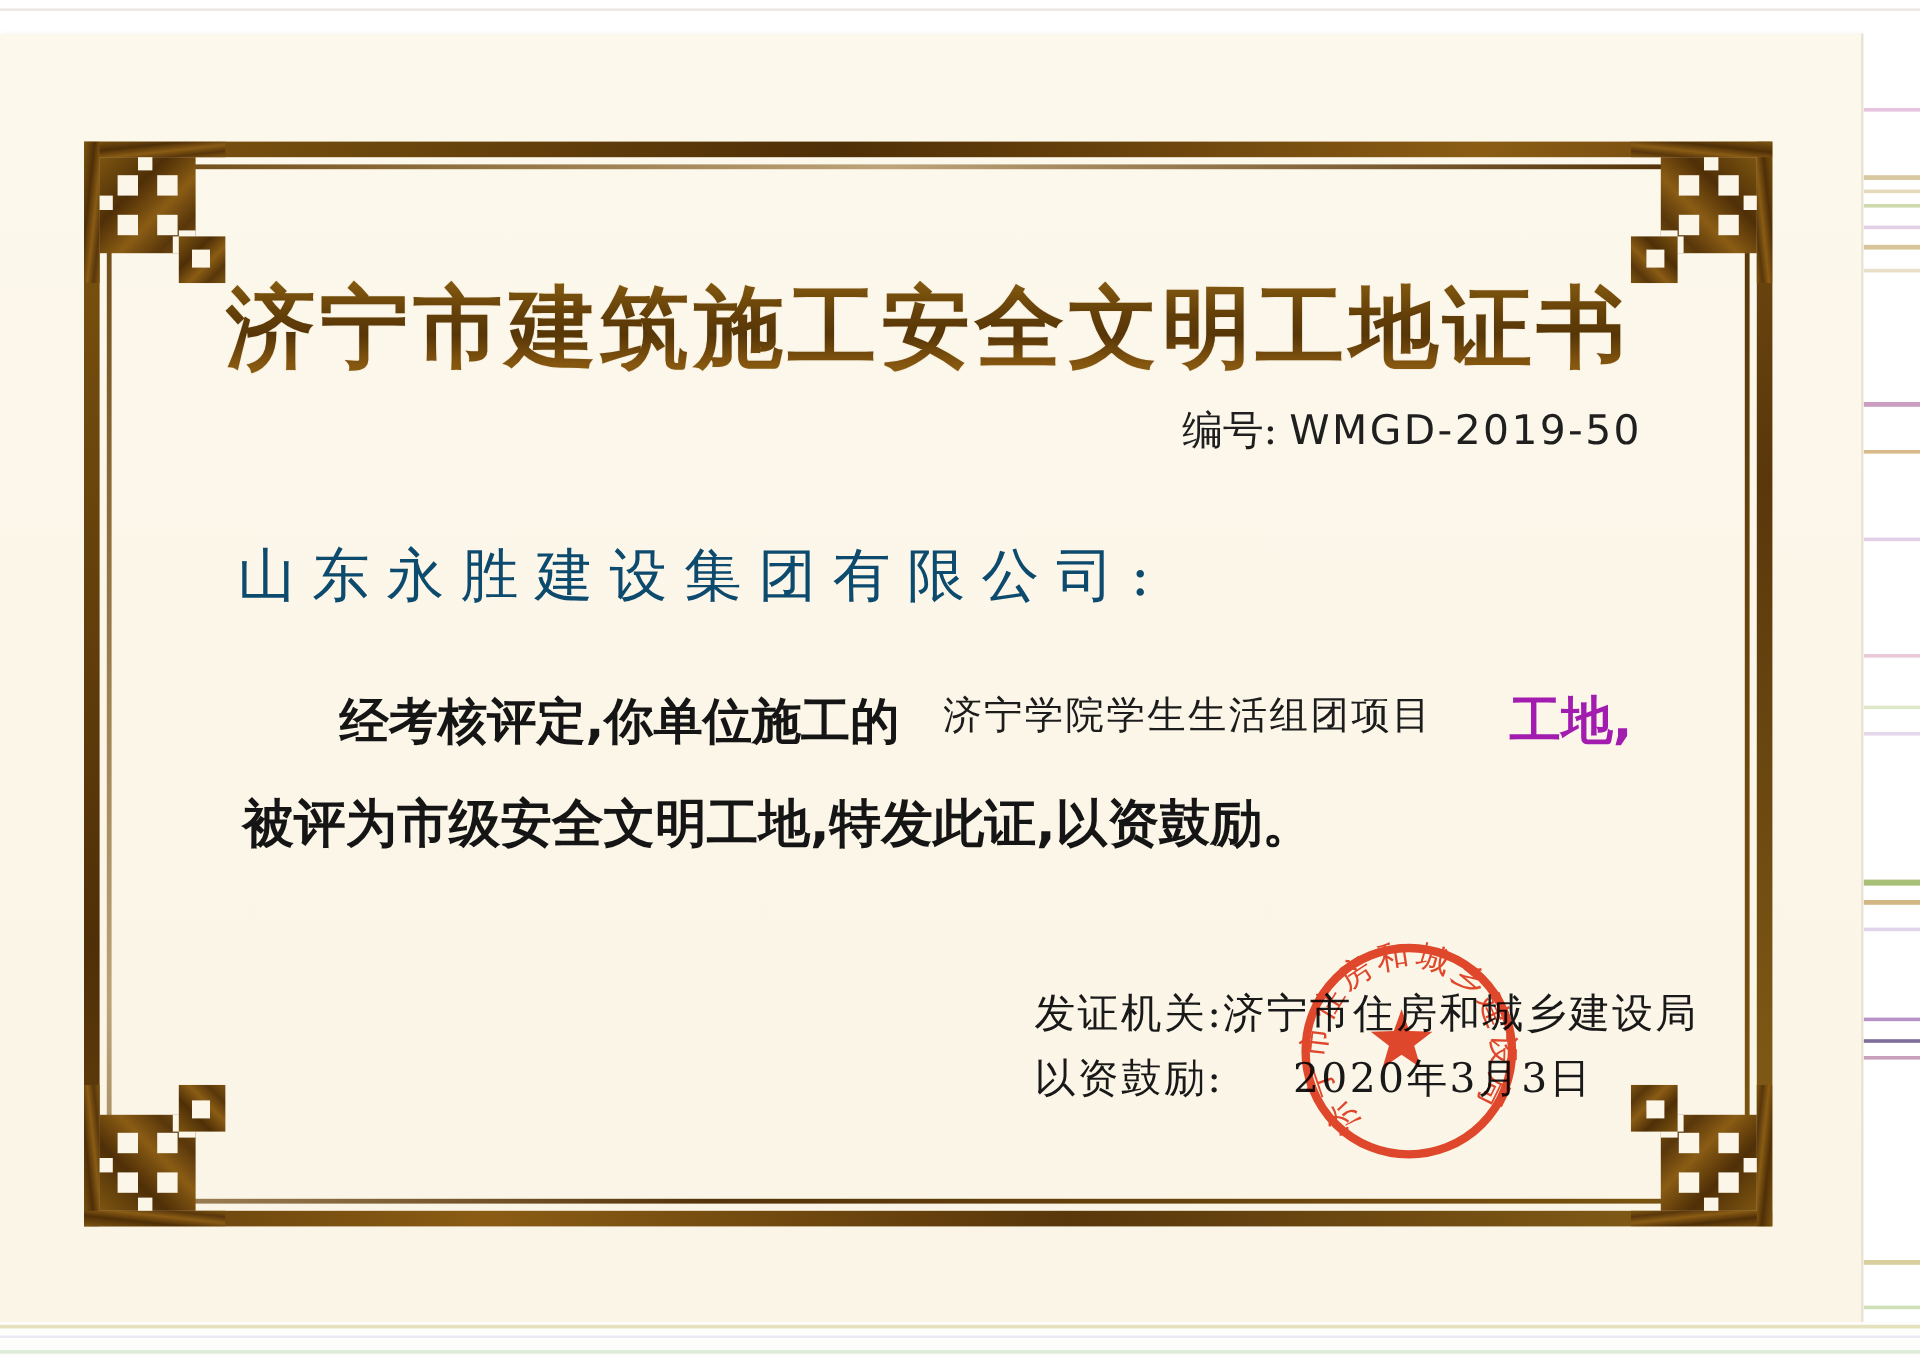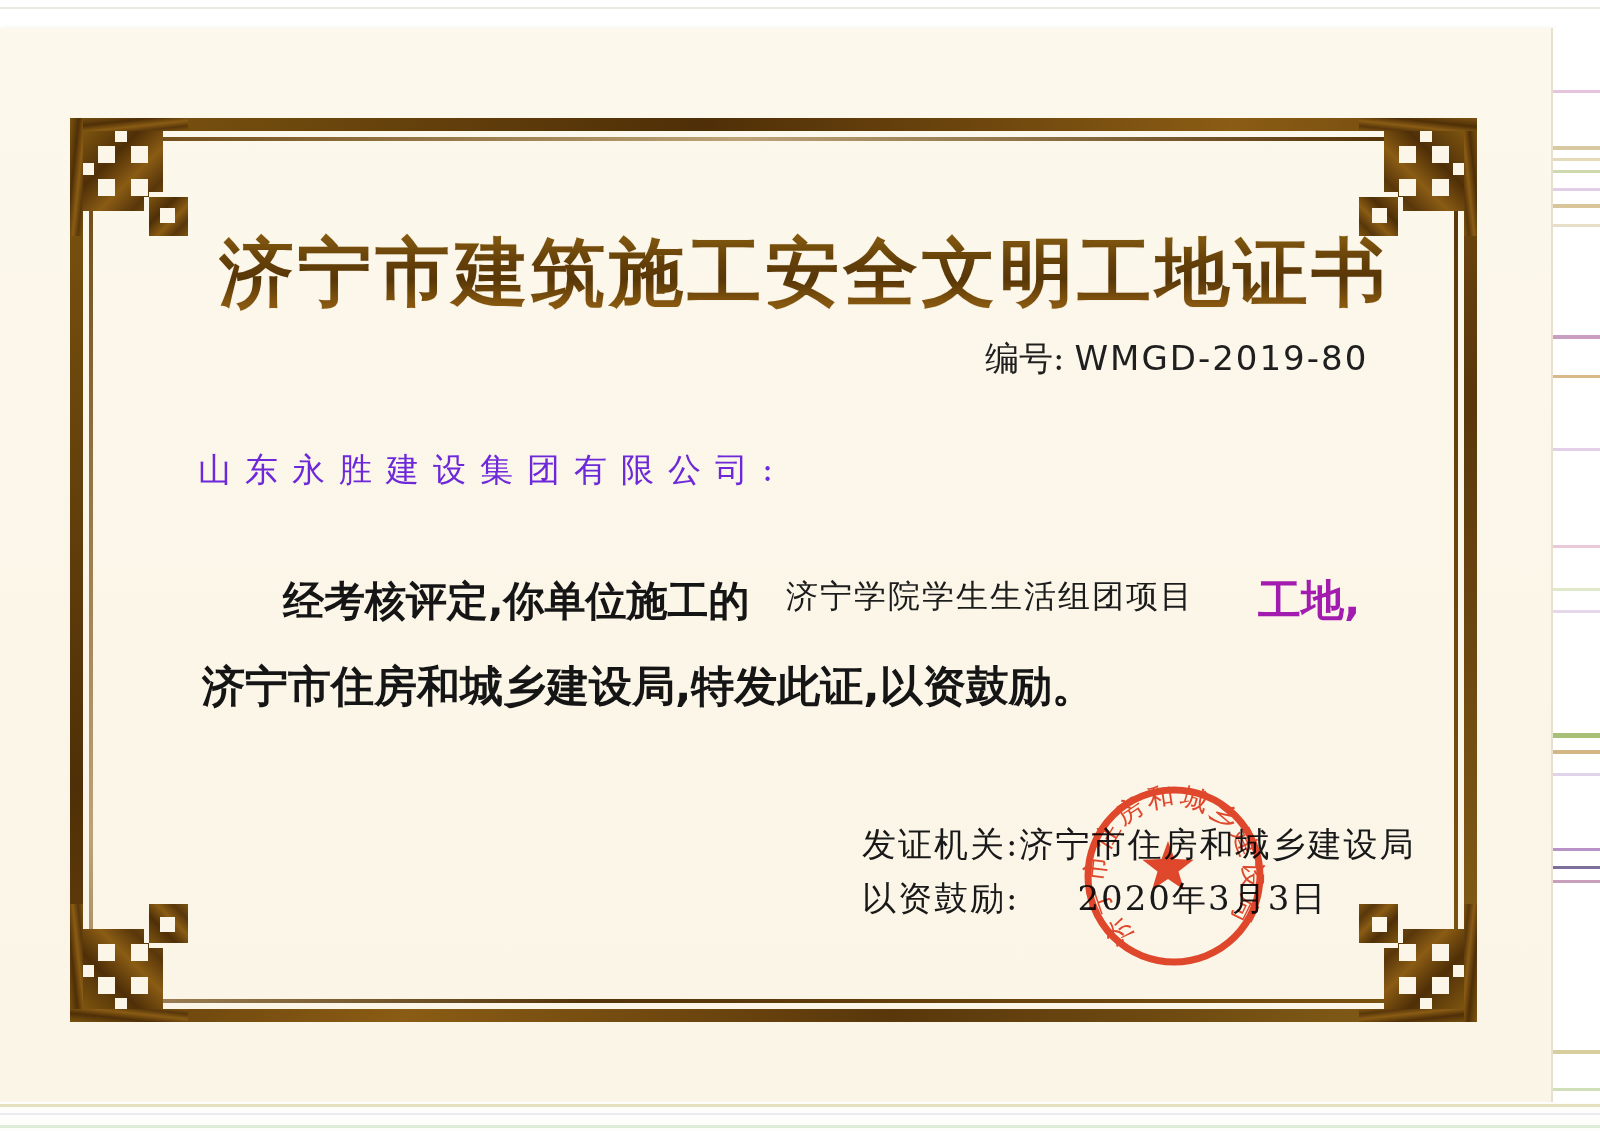--- a/index.html
+++ b/index.html
@@ -33,25 +33,24 @@
   .corner.bl{left:70px;top:904px;transform:rotate(270deg);}
   
   .cn-serif{font-family:"DejaVu Serif","Liberation Serif",serif;}
   .cn-sans{font-family:"DejaVu Sans","Liberation Sans",sans-serif;}
   .title{
     position:absolute;left:70px;top:224px;width:1407px;text-align:center;
     font-size:74px;font-weight:bold;letter-spacing:4px;white-space:nowrap;
     background:linear-gradient(180deg,#9a6c16 0%,#5d3a08 38%,#4d2e06 55%,#865610 78%,#a5761c 100%);
     -webkit-background-clip:text;background-clip:text;color:transparent;
     text-shadow:0 0 1px rgba(120,80,10,.25);
-    padding-left:31px;
   }
   .serial{position:absolute;left:985px;top:336px;font-size:34px;color:#1f1f1f;white-space:nowrap;}
   .serial .num{font-family:"DejaVu Sans","Liberation Sans",sans-serif;letter-spacing:2px;margin-left:10px;}
-  .recipient{position:absolute;left:198px;top:448px;font-size:33px;letter-spacing:14px;color:#6d28d9;white-space:nowrap;}
+  .recipient{position:absolute;left:198px;top:448px;font-size:48px;letter-spacing:14px;color:#0c4a6e;white-space:nowrap;}
   .intro{position:absolute;left:283px;top:574px;font-size:41px;font-weight:bold;color:#151515;white-space:nowrap;text-align:right;}
   .project{position:absolute;left:770px;top:570px;width:440px;text-align:center;
     font-size:32px;line-height:52px;letter-spacing:2px;color:#1c1c1c;}
   .site{position:absolute;left:1258px;top:572px;font-size:43px;font-weight:bold;color:#a21caf;white-space:nowrap;}
   .conclusion{position:absolute;left:202px;top:658px;font-size:43px;font-weight:bold;color:#151515;white-space:nowrap;}
   .issuer{position:absolute;left:862px;top:822px;font-size:34px;letter-spacing:2px;color:#191919;white-space:nowrap;z-index:2;}
   .dateline{position:absolute;left:862px;top:876px;font-size:34px;letter-spacing:2px;color:#191919;white-space:nowrap;z-index:2;}
   .dateline .val{margin-left:58px;}
   
   .seal{position:absolute;left:1078px;top:780px;width:192px;height:192px;z-index:3;
@@ -109,34 +108,34 @@
   <svg class="corner br">
       <use href="#orn"></use>
     </svg>
   <svg class="corner bl">
       <use href="#orn"></use>
     </svg>
 
   <div class="title cn-sans">济宁市建筑施工安全文明工地证书</div>
 
   <div class="serial cn-serif">
-    <span>编号:</span><span class="num">WMGD-2019-80</span>
+    <span>编号:</span><span class="num">WMGD-2019-50</span>
   </div>
 
   <div class="recipient cn-serif">山东永胜建设集团有限公司:</div>
 
   <div class="intro cn-sans">经考核评定,你单位施工的</div>
 
   <div class="project cn-serif">
     <div>济宁学院学生生活组团项目</div>
   </div>
 
   <div class="site cn-sans">工地,</div>
 
-  <div class="conclusion cn-sans">济宁市住房和城乡建设局,特发此证,以资鼓励。</div>
+  <div class="conclusion cn-sans">被评为市级安全文明工地,特发此证,以资鼓励。</div>
 
   <div class="issuer cn-serif">
     <span>发证机关:</span><span>济宁市住房和城乡建设局</span>
   </div>
 
   <div class="dateline cn-serif">
     <span>以资鼓励:</span><span class="val">2020年3月3日</span>
   </div>
 
   <svg class="seal" viewBox="0 0 192 192">

